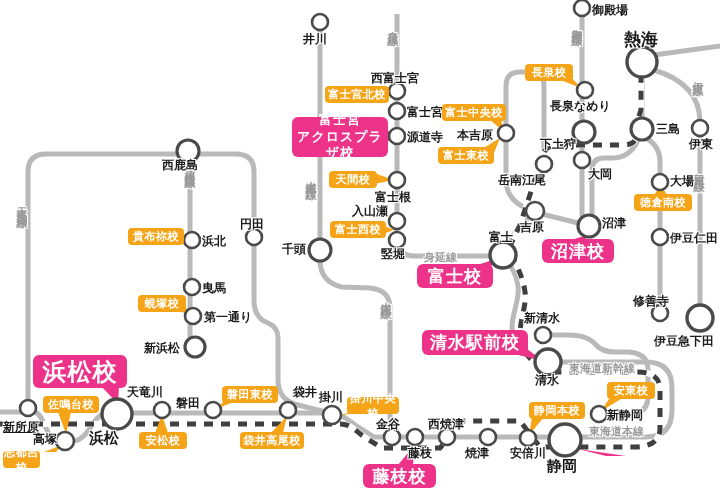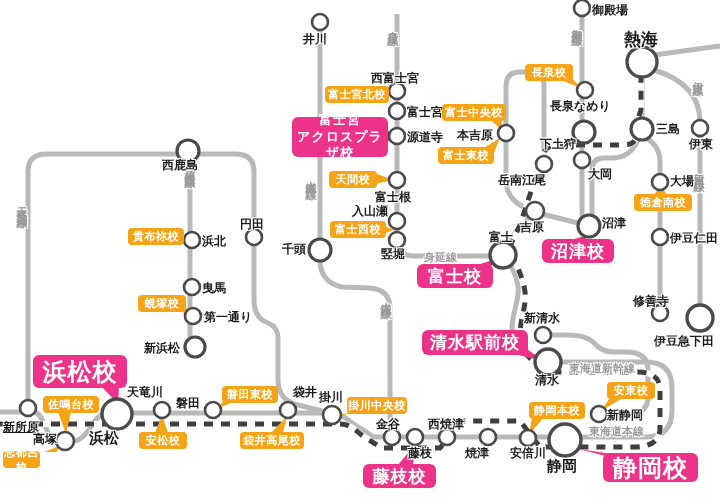--- a/index.html
+++ b/index.html
@@ -186,33 +186,32 @@
 <div class="bp" style="left:292px;top:117px;width:96px;height:40px;">
   <div class="l2">
     <div>富士宮</div>
     <div>アクロスプラザ校</div>
   </div>
 </div>
 <div class="bp" style="left:417px;top:264px;width:76px;height:24px;">富士校</div>
 <div class="bp" style="left:422px;top:330px;width:106px;height:25px;">清水駅前校</div>
 <div class="bp" style="left:542px;top:239px;width:72px;height:24px;">沼津校</div>
 <div class="bp" style="left:363px;top:464px;width:73px;height:24px;">藤枝校</div>
-<div class="bp huge" style="left:603px;top:453px;width:95px;height:29px;">静岡校</div>
 
 <div class="bo" style="left:128px;top:228px;width:56px;">貴布祢校</div>
 <div class="bo" style="left:138px;top:295px;width:48px;">蜆塚校</div>
 <div class="bo" style="left:325px;top:86px;width:64px;">富士宮北校</div>
 <div class="bo" style="left:329px;top:171px;width:48px;">天間校</div>
 <div class="bo" style="left:330px;top:221px;width:56px;">富士西校</div>
 <div class="bo" style="left:442px;top:104px;width:64px;">富士中央校</div>
 <div class="bo" style="left:438px;top:147px;width:56px;">富士東校</div>
 <div class="bo" style="left:525px;top:64px;width:48px;">長泉校</div>
 <div class="bo" style="left:634px;top:194px;width:58px;">徳倉南校</div>
 <div class="bo" style="left:3px;top:451px;width:37px;">志都呂校</div>
 <div class="bo" style="left:43px;top:396px;width:56px;">佐鳴台校</div>
 <div class="bo" style="left:139px;top:432px;width:48px;">安松校</div>
 <div class="bo" style="left:222px;top:386px;width:56px;">磐田東校</div>
 <div class="bo" style="left:240px;top:432px;width:64px;">袋井高尾校</div>
-<div class="bo" style="left:347px;top:397px;width:60px;">掛川中央校</div>
+<div class="bo" style="left:347px;top:397px;width:52px;">掛川中央校</div>
 <div class="bo" style="left:529px;top:402px;width:56px;">静岡本校</div>
 <div class="bo" style="left:607px;top:382px;width:48px;">安東校</div>
 
 </div>
 
 </body></html>

